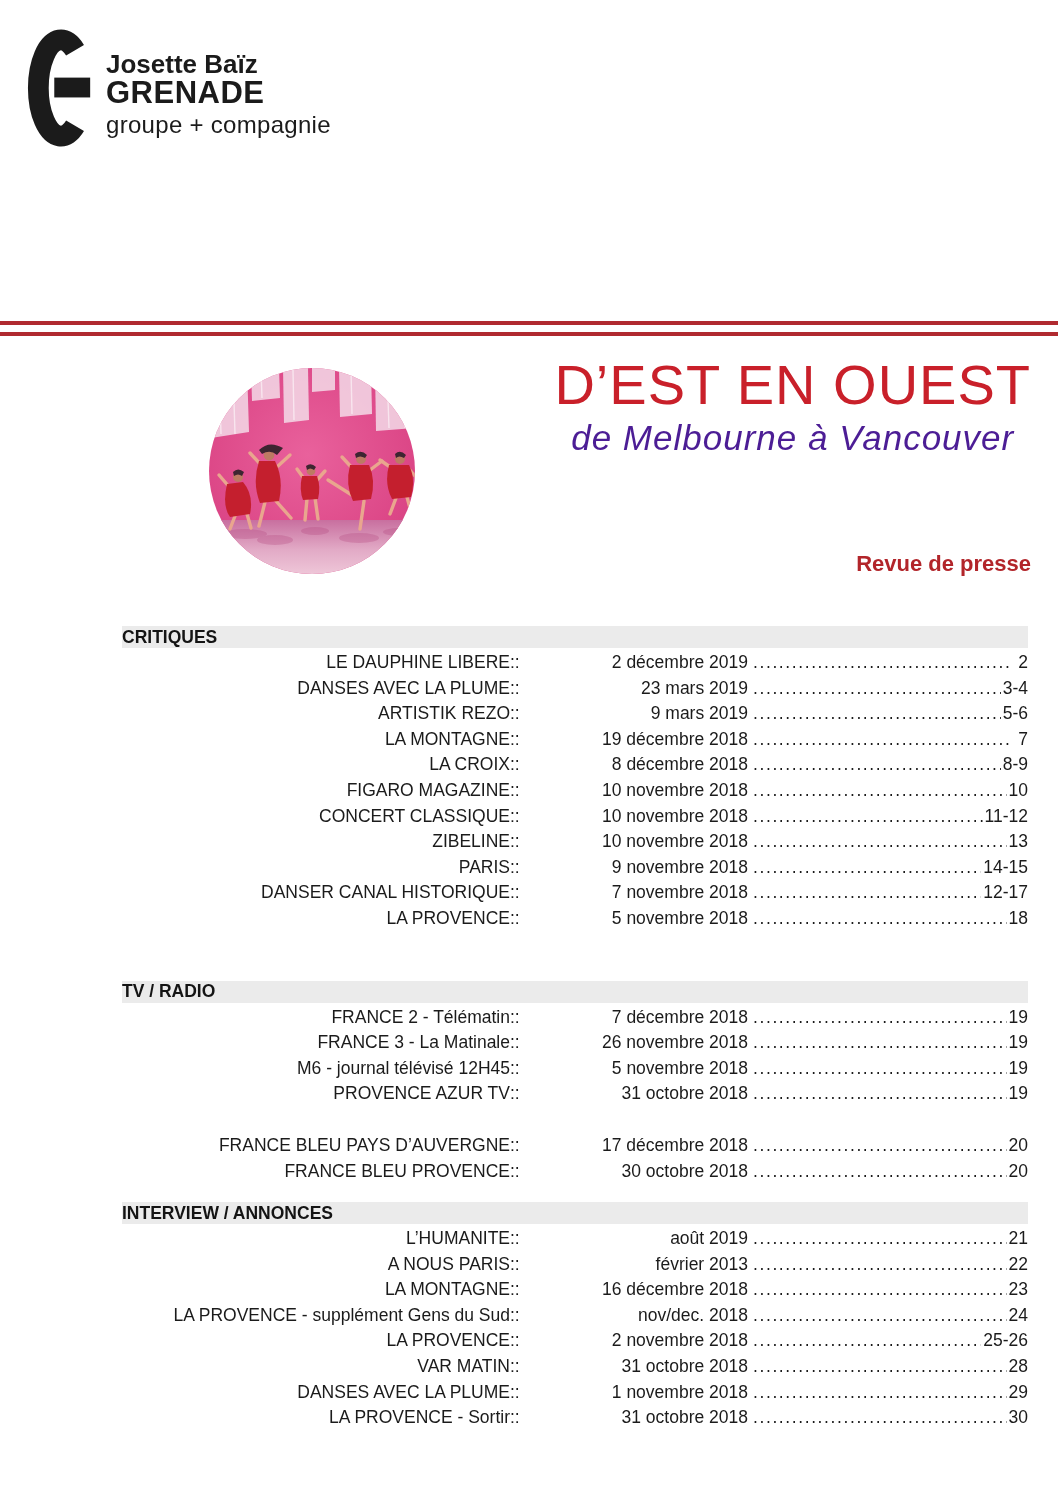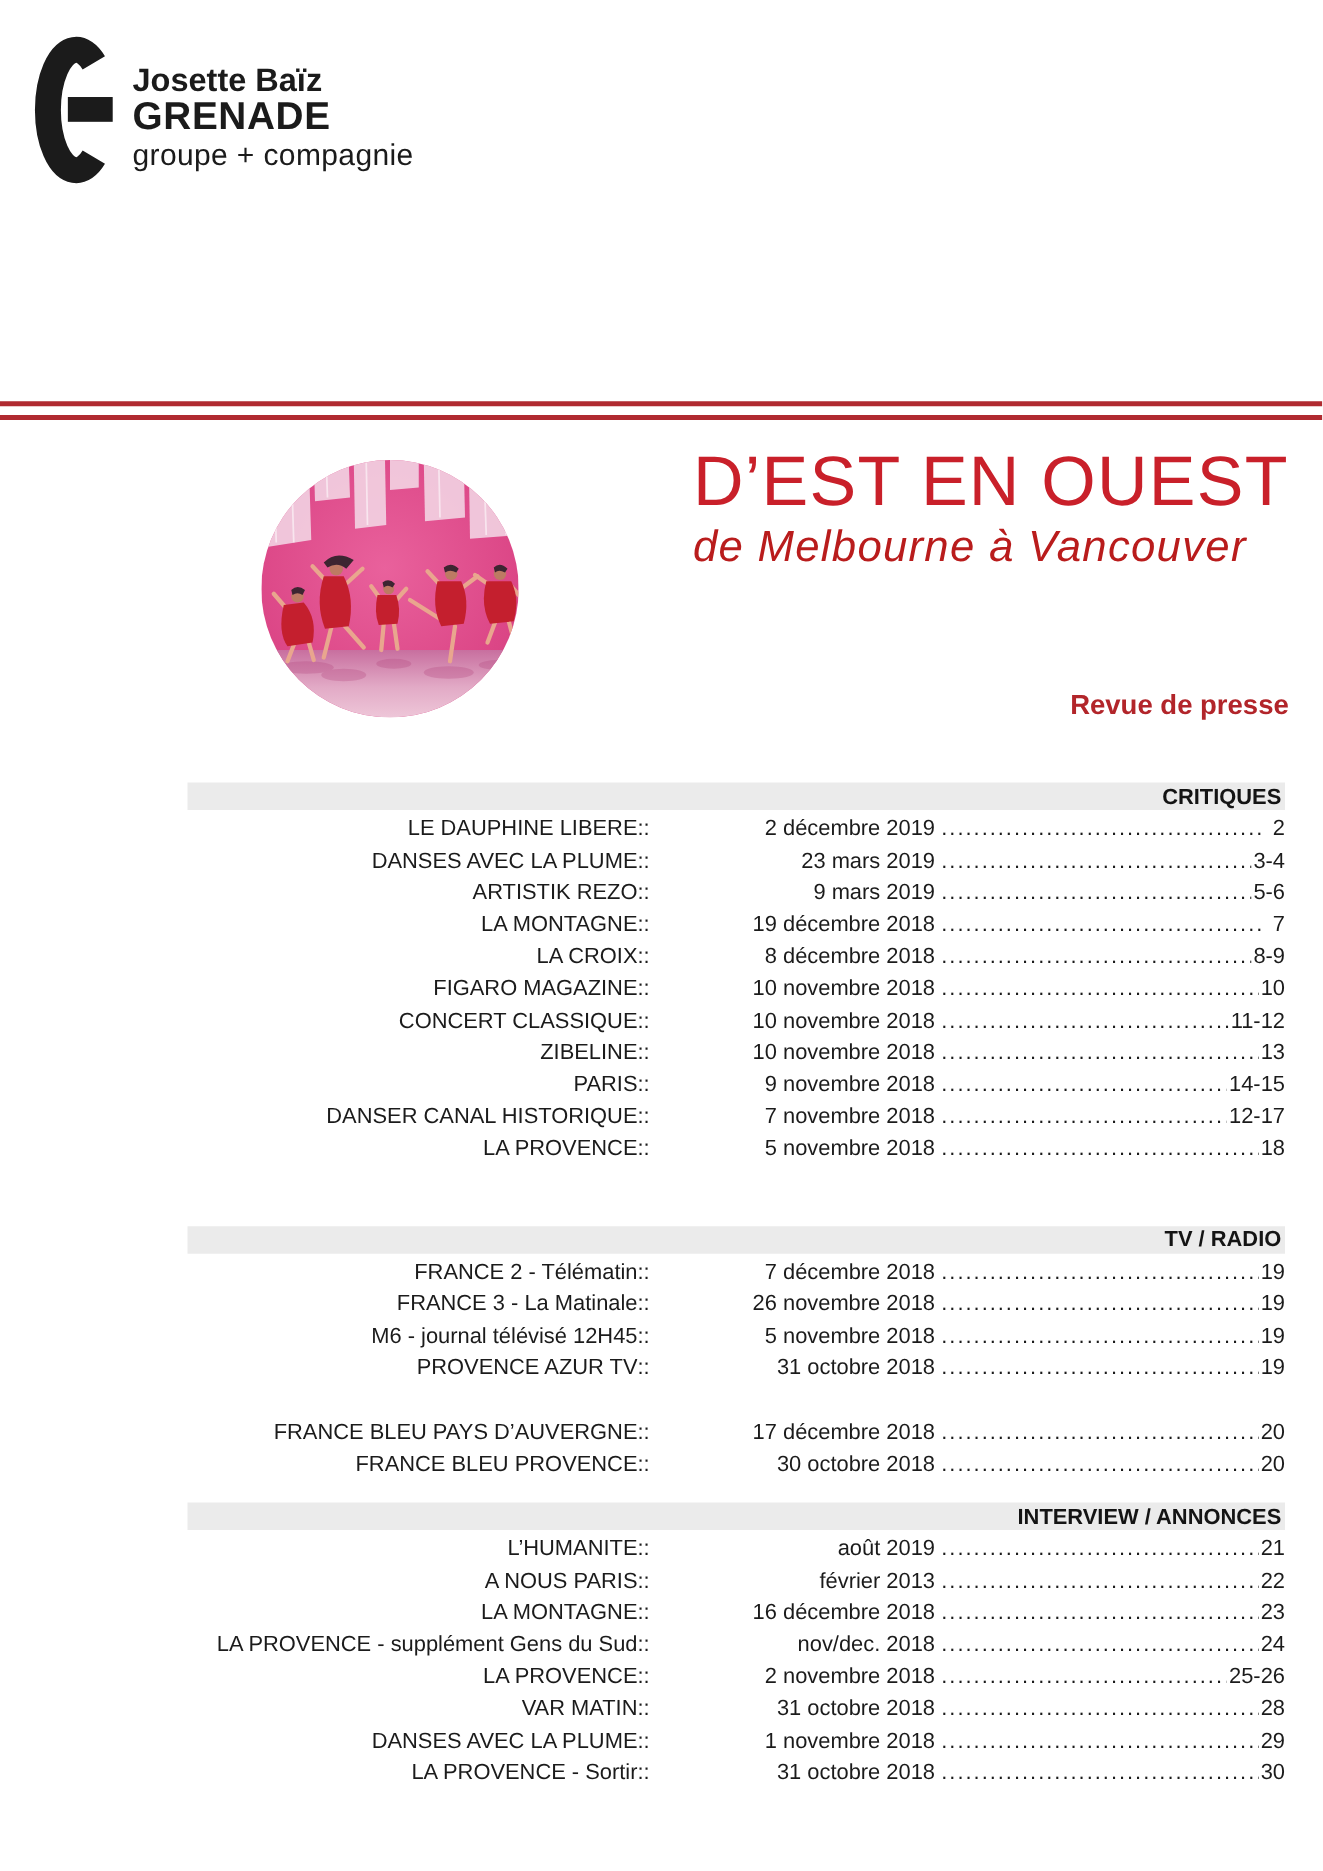--- a/index.html
+++ b/index.html
@@ -23,41 +23,41 @@
   
   .rules{position:absolute;left:0;top:321px;width:1058px;}
   .rule{height:4px;background:#b02a30;}
   .rule + .rule{margin-top:7px;}
 
   
   .photo{
     position:absolute;left:209px;top:368px;width:206px;height:206px;
     border-radius:50%;overflow:hidden;
   }
-  .titles{position:absolute;right:27px;top:356px;text-align:left;}
+  .titles{position:absolute;right:27px;top:356px;text-align:center;}
   .title-main{
     margin:0;font-weight:400;font-size:56px;line-height:1.02;
     color:#c9202a;letter-spacing:1px;white-space:nowrap;
   }
   .title-sub{
     margin:5px 0 0;font-weight:400;font-style:italic;font-size:35px;
-    color:#b91c1c;letter-spacing:1px;white-space:nowrap;
+    color:#4c1d95;letter-spacing:1px;white-space:nowrap;
   }
   .kicker{
     position:absolute;right:27px;top:551px;
     font-size:22px;font-weight:bold;color:#b2252a;white-space:nowrap;
   }
 
   
   .toc{position:absolute;left:122px;top:626px;width:906px;font-size:17.5px;}
   .bar{
     background:#ebebeb;height:22px;
-    display:flex;align-items:center;justify-content:flex-end;
+    display:flex;align-items:center;justify-content:flex-start;
     padding-right:3px;box-sizing:border-box;
-    font-weight:bold;font-size:17.5px;color:#141414;margin-left:28px;
+    font-weight:bold;font-size:17.5px;color:#141414;
   }
   .rows{margin-top:4px;}
   .row{display:flex;align-items:baseline;height:25.6px;}
   .row .name{flex:0 0 388px;white-space:nowrap;overflow:hidden;text-align:right;}
   .row .sep{flex:0 0 16px;white-space:nowrap;}
   .row .date{flex:0 0 222px;text-align:right;white-space:nowrap;}
   .row .dots{flex:1 1 auto;overflow:hidden;white-space:nowrap;padding-left:5px;padding-right:2px;}
   .row .dots::after{
     content:"....................................................................................................";
     letter-spacing:1.6px;

